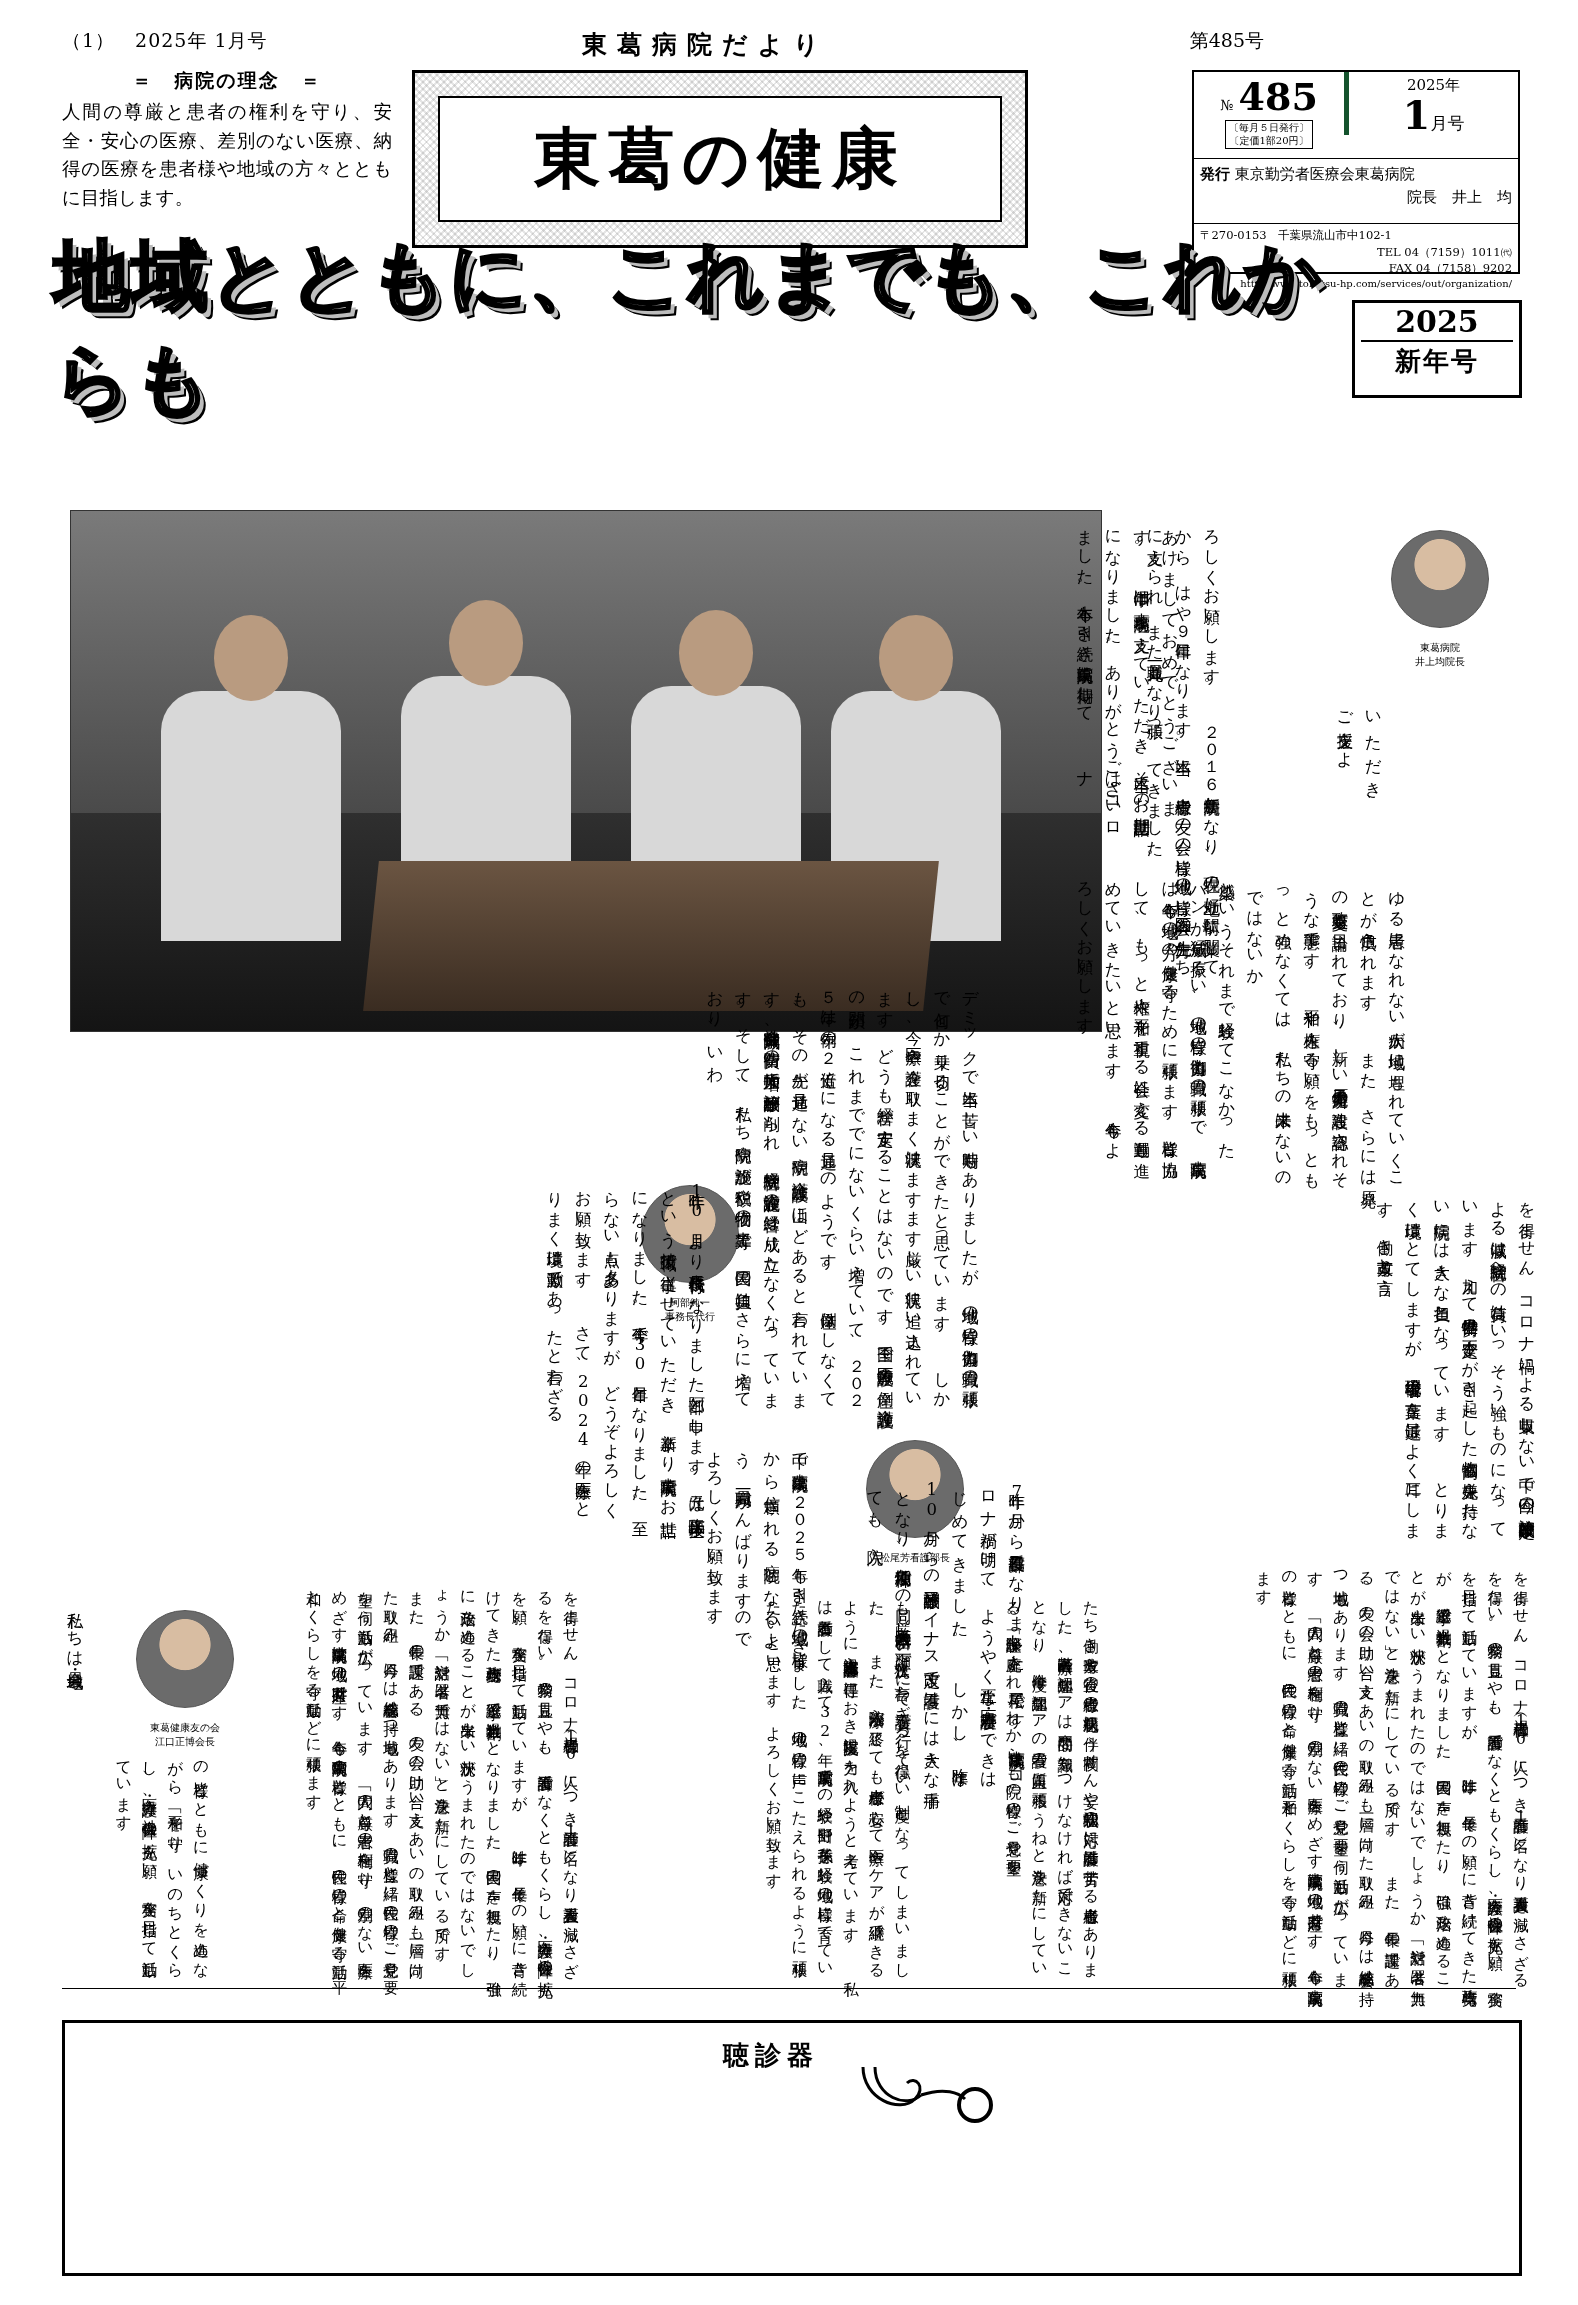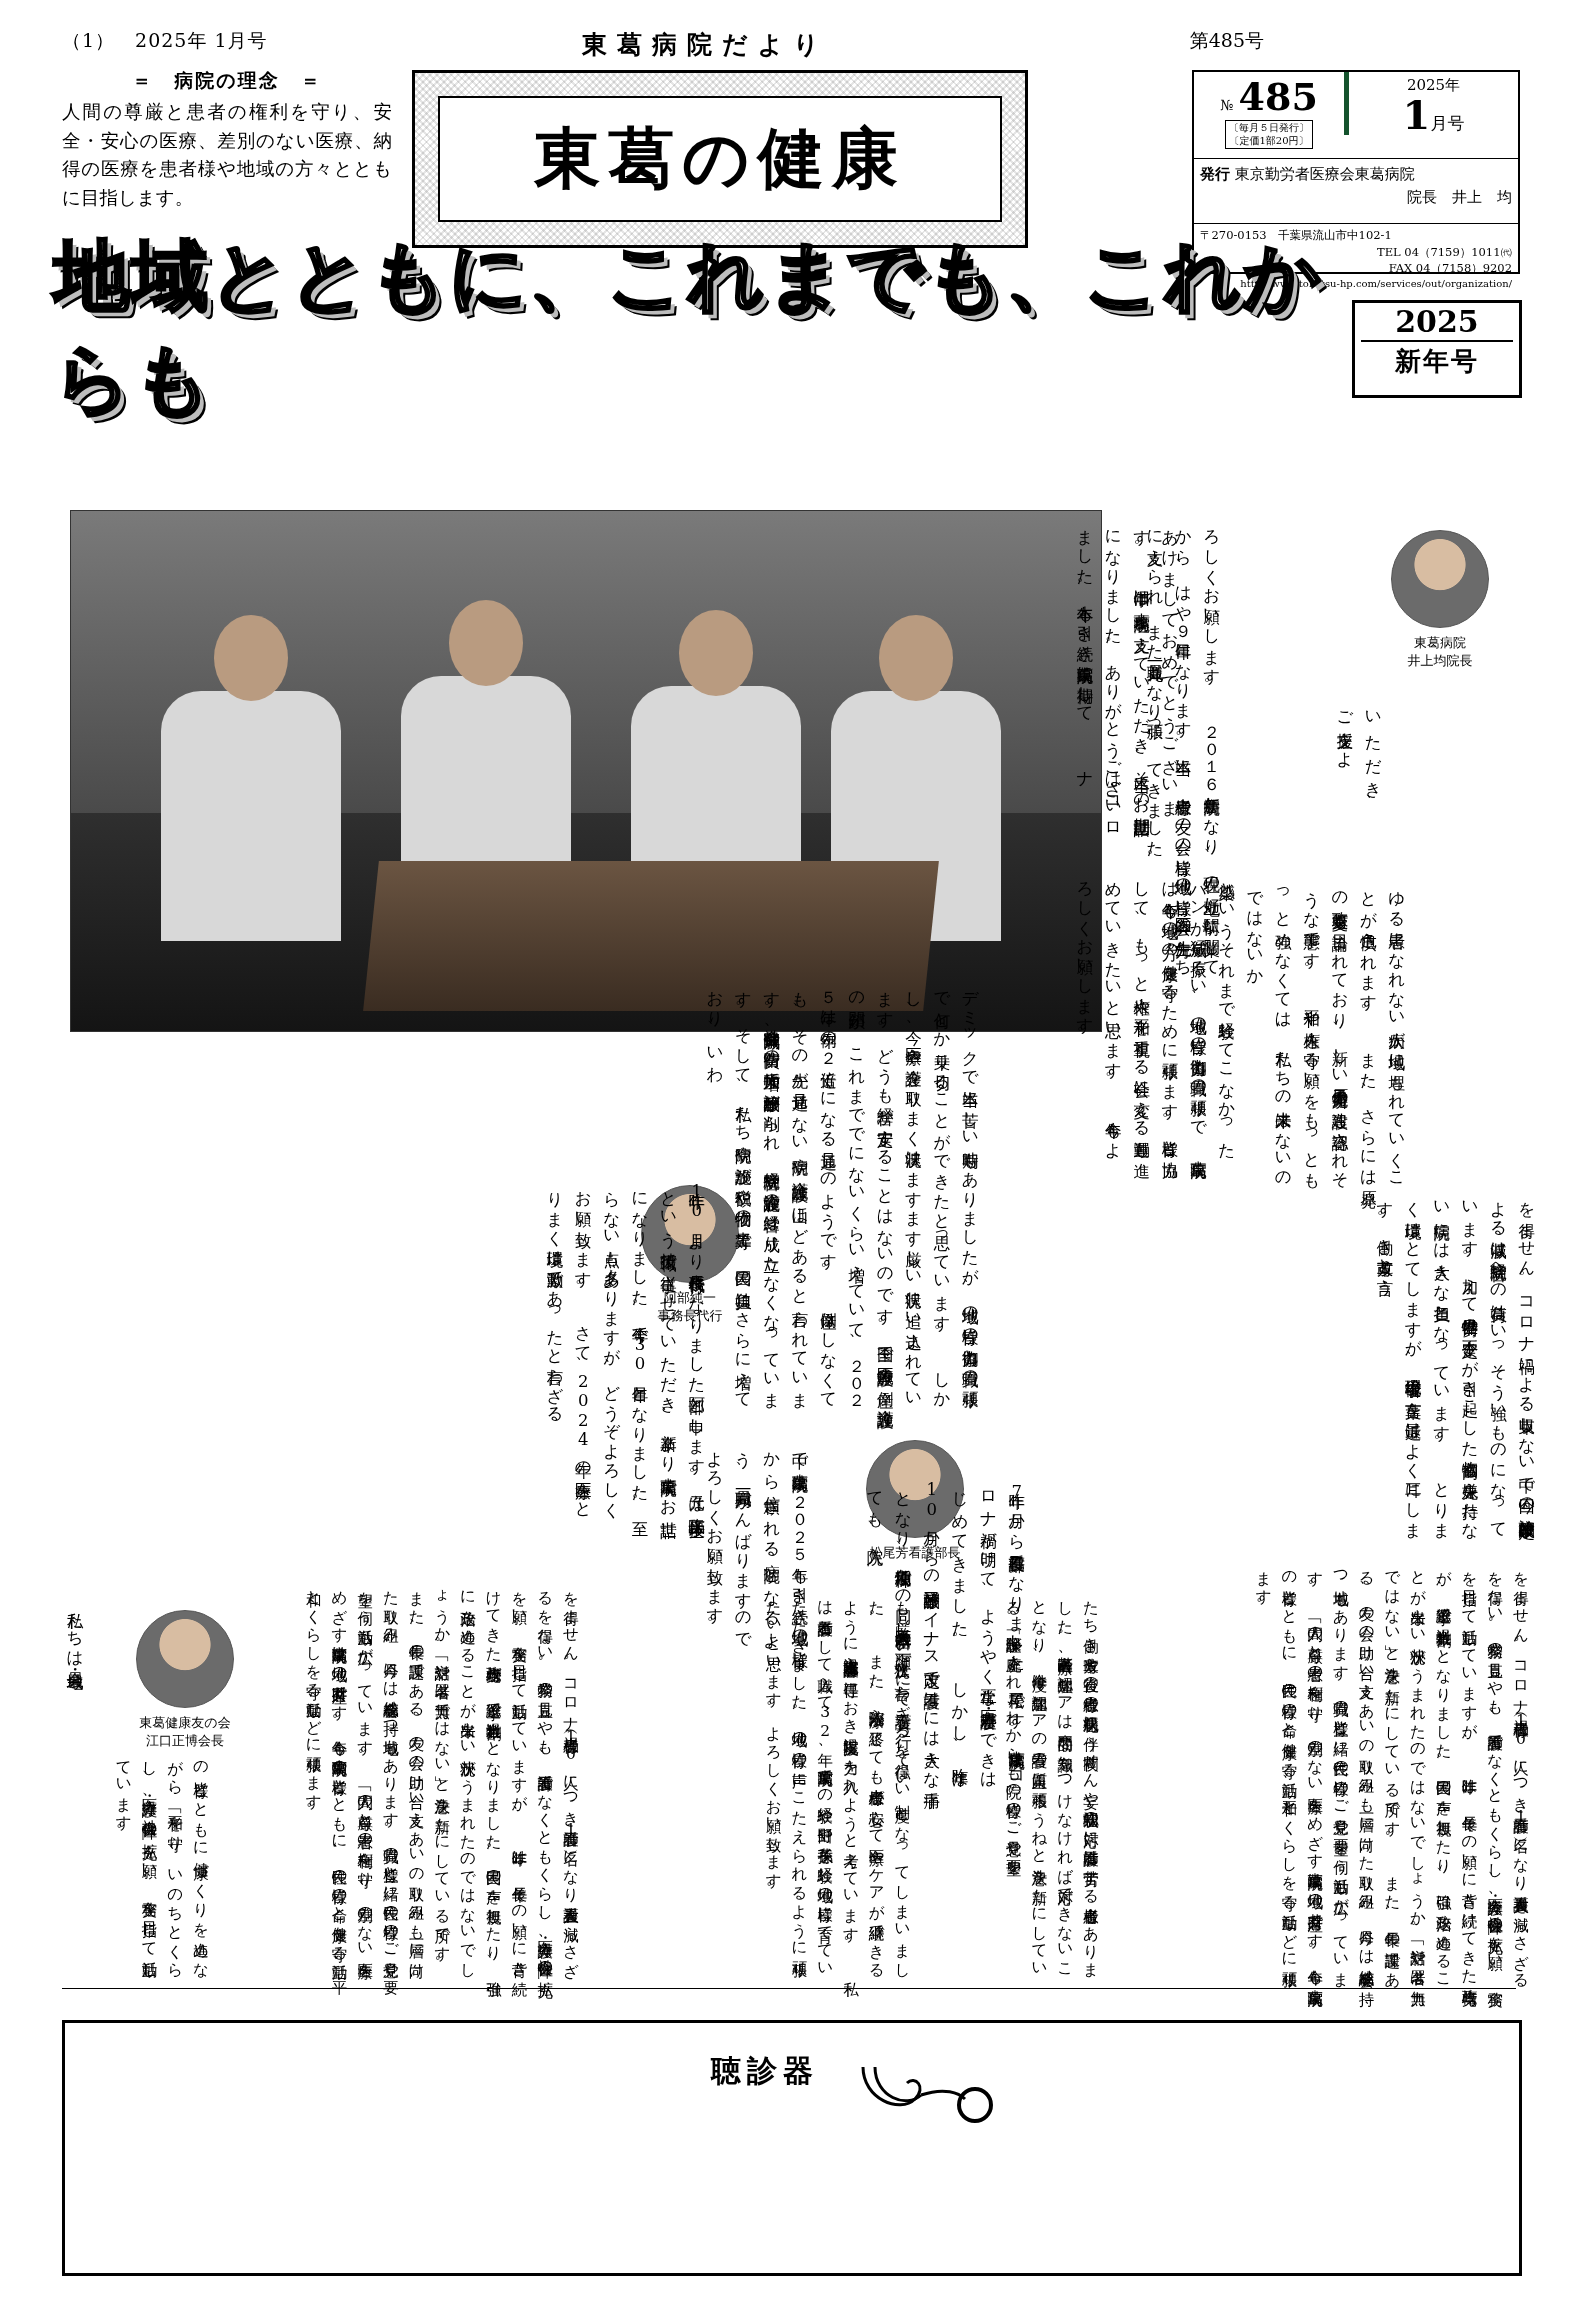--- a/index.html
+++ b/index.html
@@ -76,38 +76,38 @@
   .h1{left:143px;bottom:330px;}
   .h2{left:378px;bottom:345px;}
   .h3{left:608px;bottom:335px;}
   .h4{left:808px;bottom:330px;}
 
   
   .portrait{position:absolute;text-align:center;}
   .portrait .pic{width:96px;height:96px;border-radius:50%;margin:0 auto;
     background:radial-gradient(circle at 50% 35%, #d8bda2 0 32%, #6b6b6b 33% 100%);
     border:1px solid #555;}
-  .portrait .cap{font-size:13px;line-height:1.35;margin-top:6px;white-space:nowrap;}
+  .portrait .cap{font-size:10px;line-height:1.35;margin-top:13px;white-space:nowrap;}
 
   
   .vcol{
     position:absolute;
     writing-mode:vertical-rl;
     text-orientation:upright;
     font-size:16.5px;
     line-height:1.72;
     letter-spacing:0.5px;
     text-align:justify;
     font-family:"DejaVu Serif","Liberation Serif",serif;
   }
   .vcol.small{font-size:15.5px;line-height:1.66;}
 
   
   .bottombox{position:absolute;left:62px;top:2020px;width:1454px;height:250px;border:3px solid #000;}
-  .bb-title{position:absolute;right:700px;top:28px;writing-mode:horizontal-tb;font-size:30px;font-weight:bold;letter-spacing:6px;}
+  .bb-title{position:absolute;right:700px;top:15px;writing-mode:horizontal-tb;font-size:26px;font-weight:bold;letter-spacing:6px;}
   .steth{position:absolute;left:790px;top:36px;width:150px;height:70px;}
 
   .sep{position:absolute;left:62px;top:1988px;width:1454px;height:0;border-top:1px solid #000;}
 </style>
 </head>
 <body>
 
 <div class="page">
 
   <div class="masthead">

